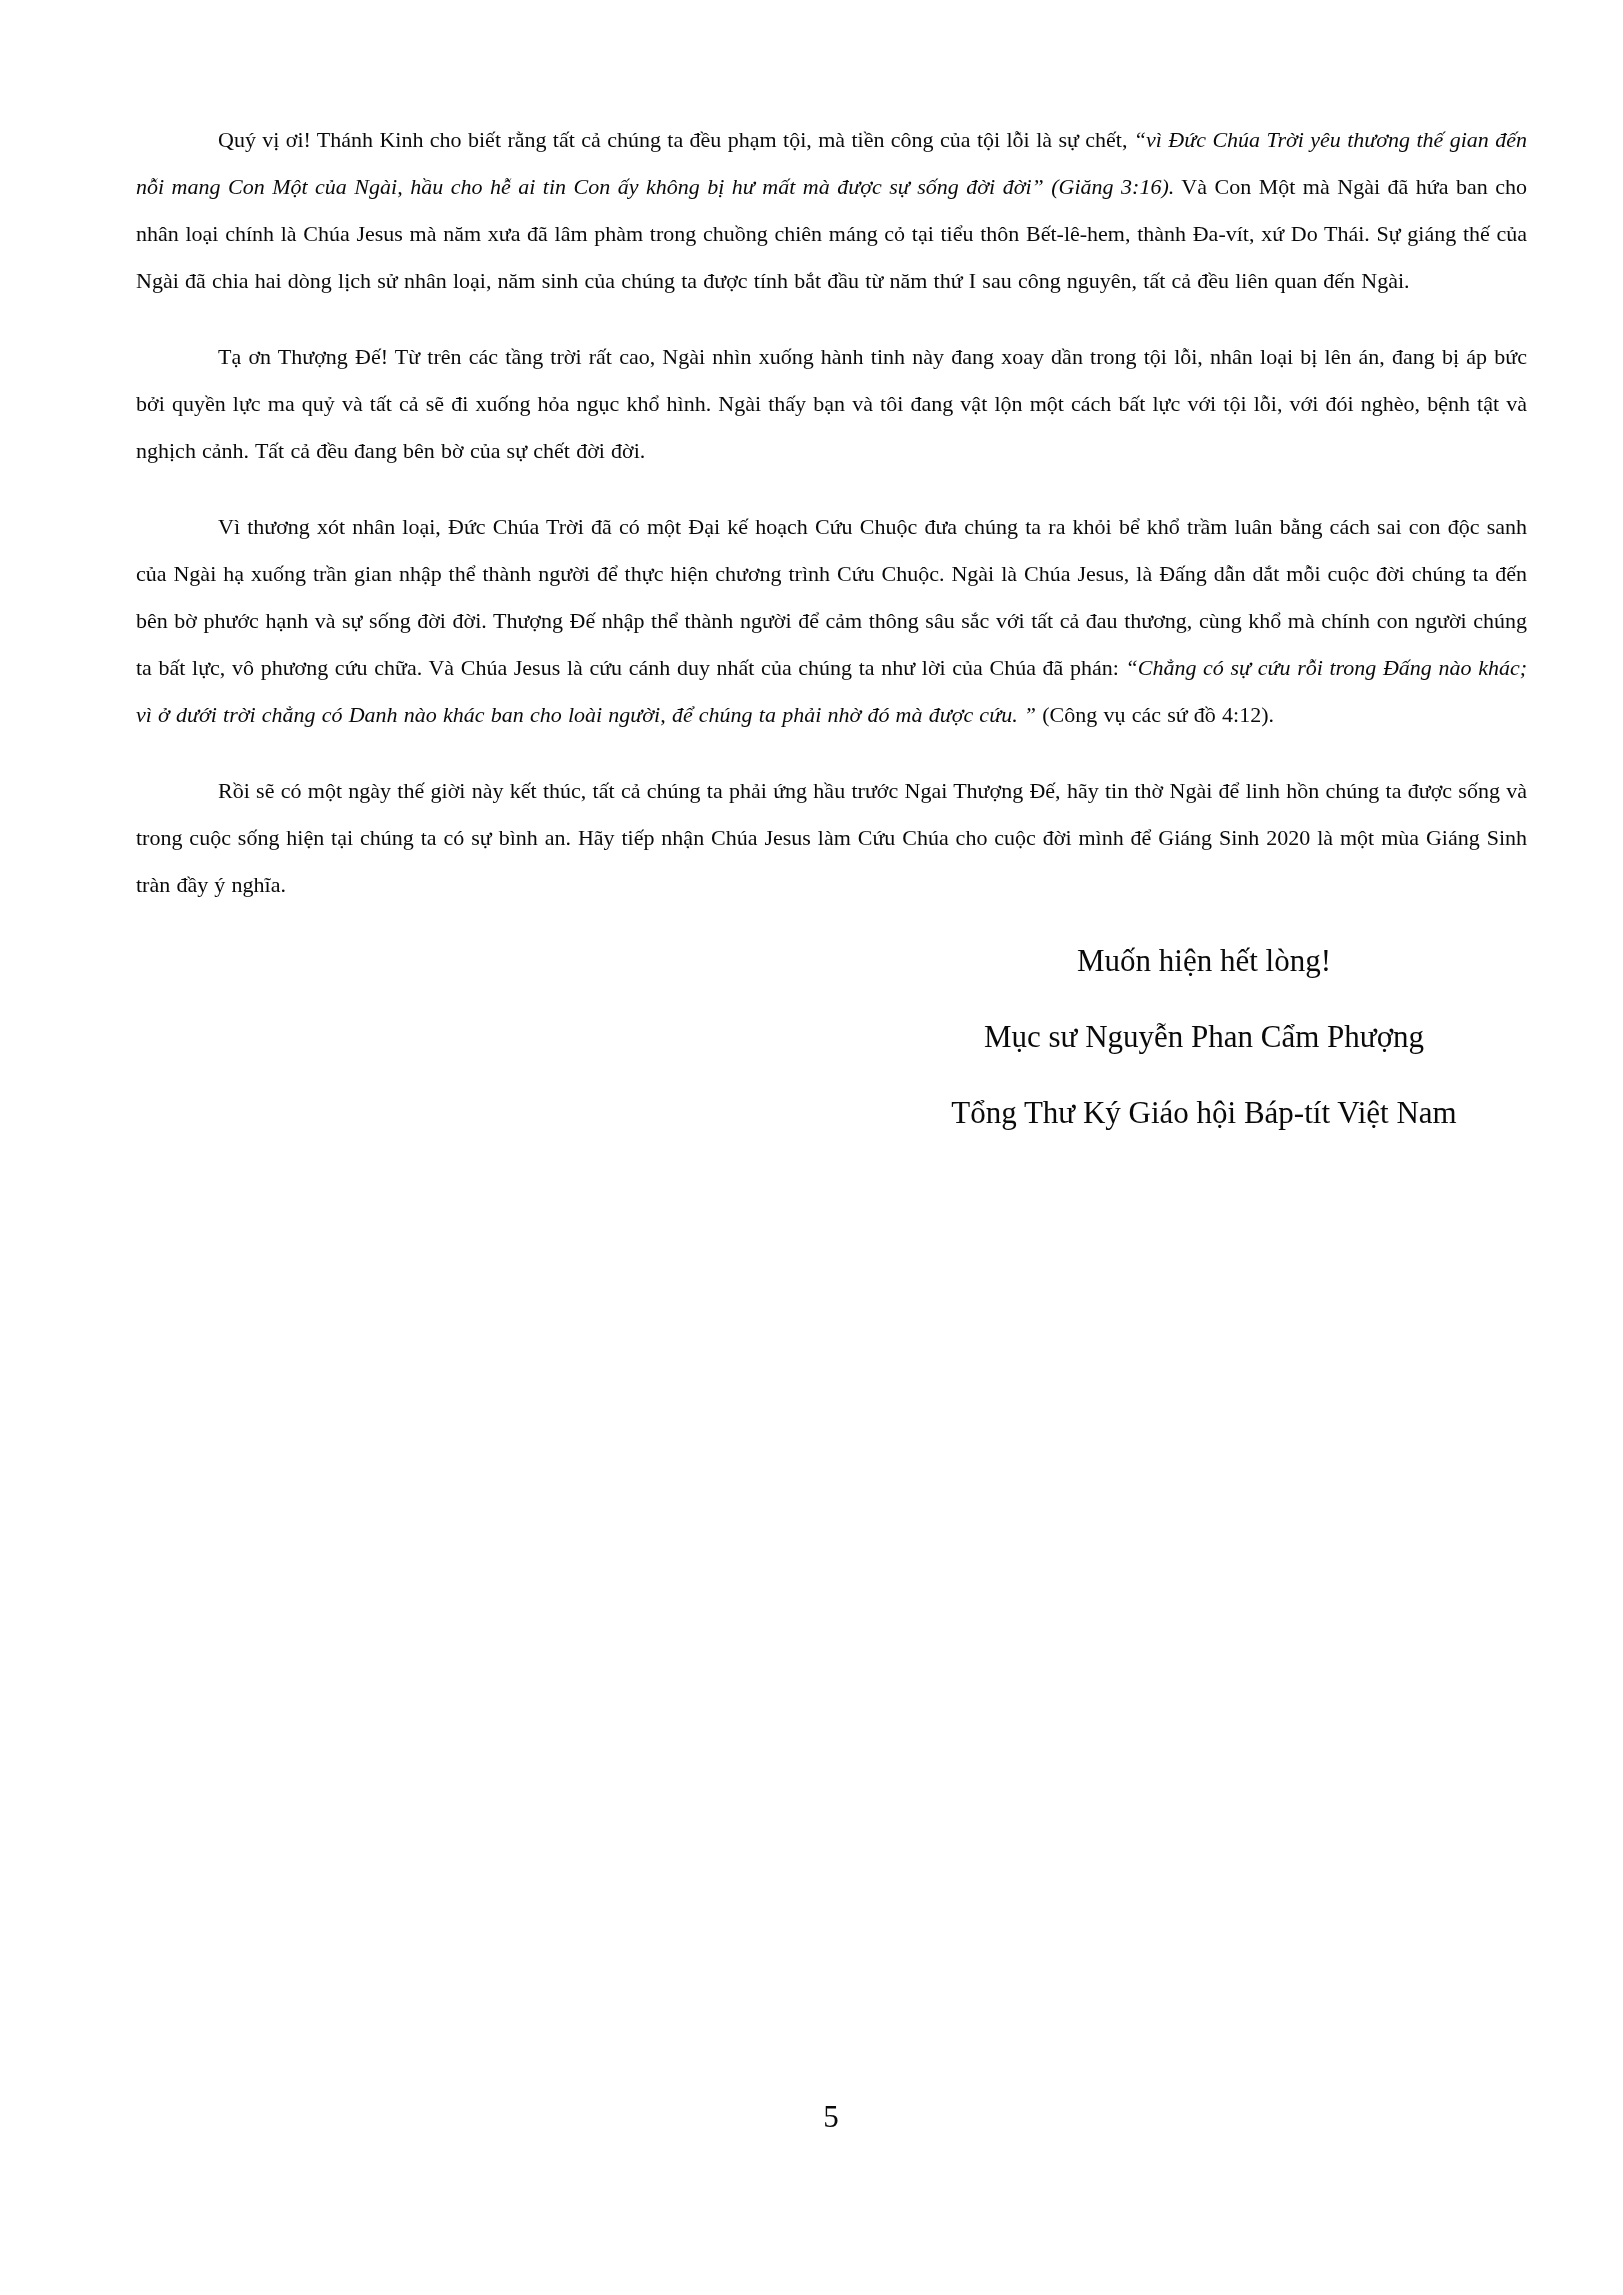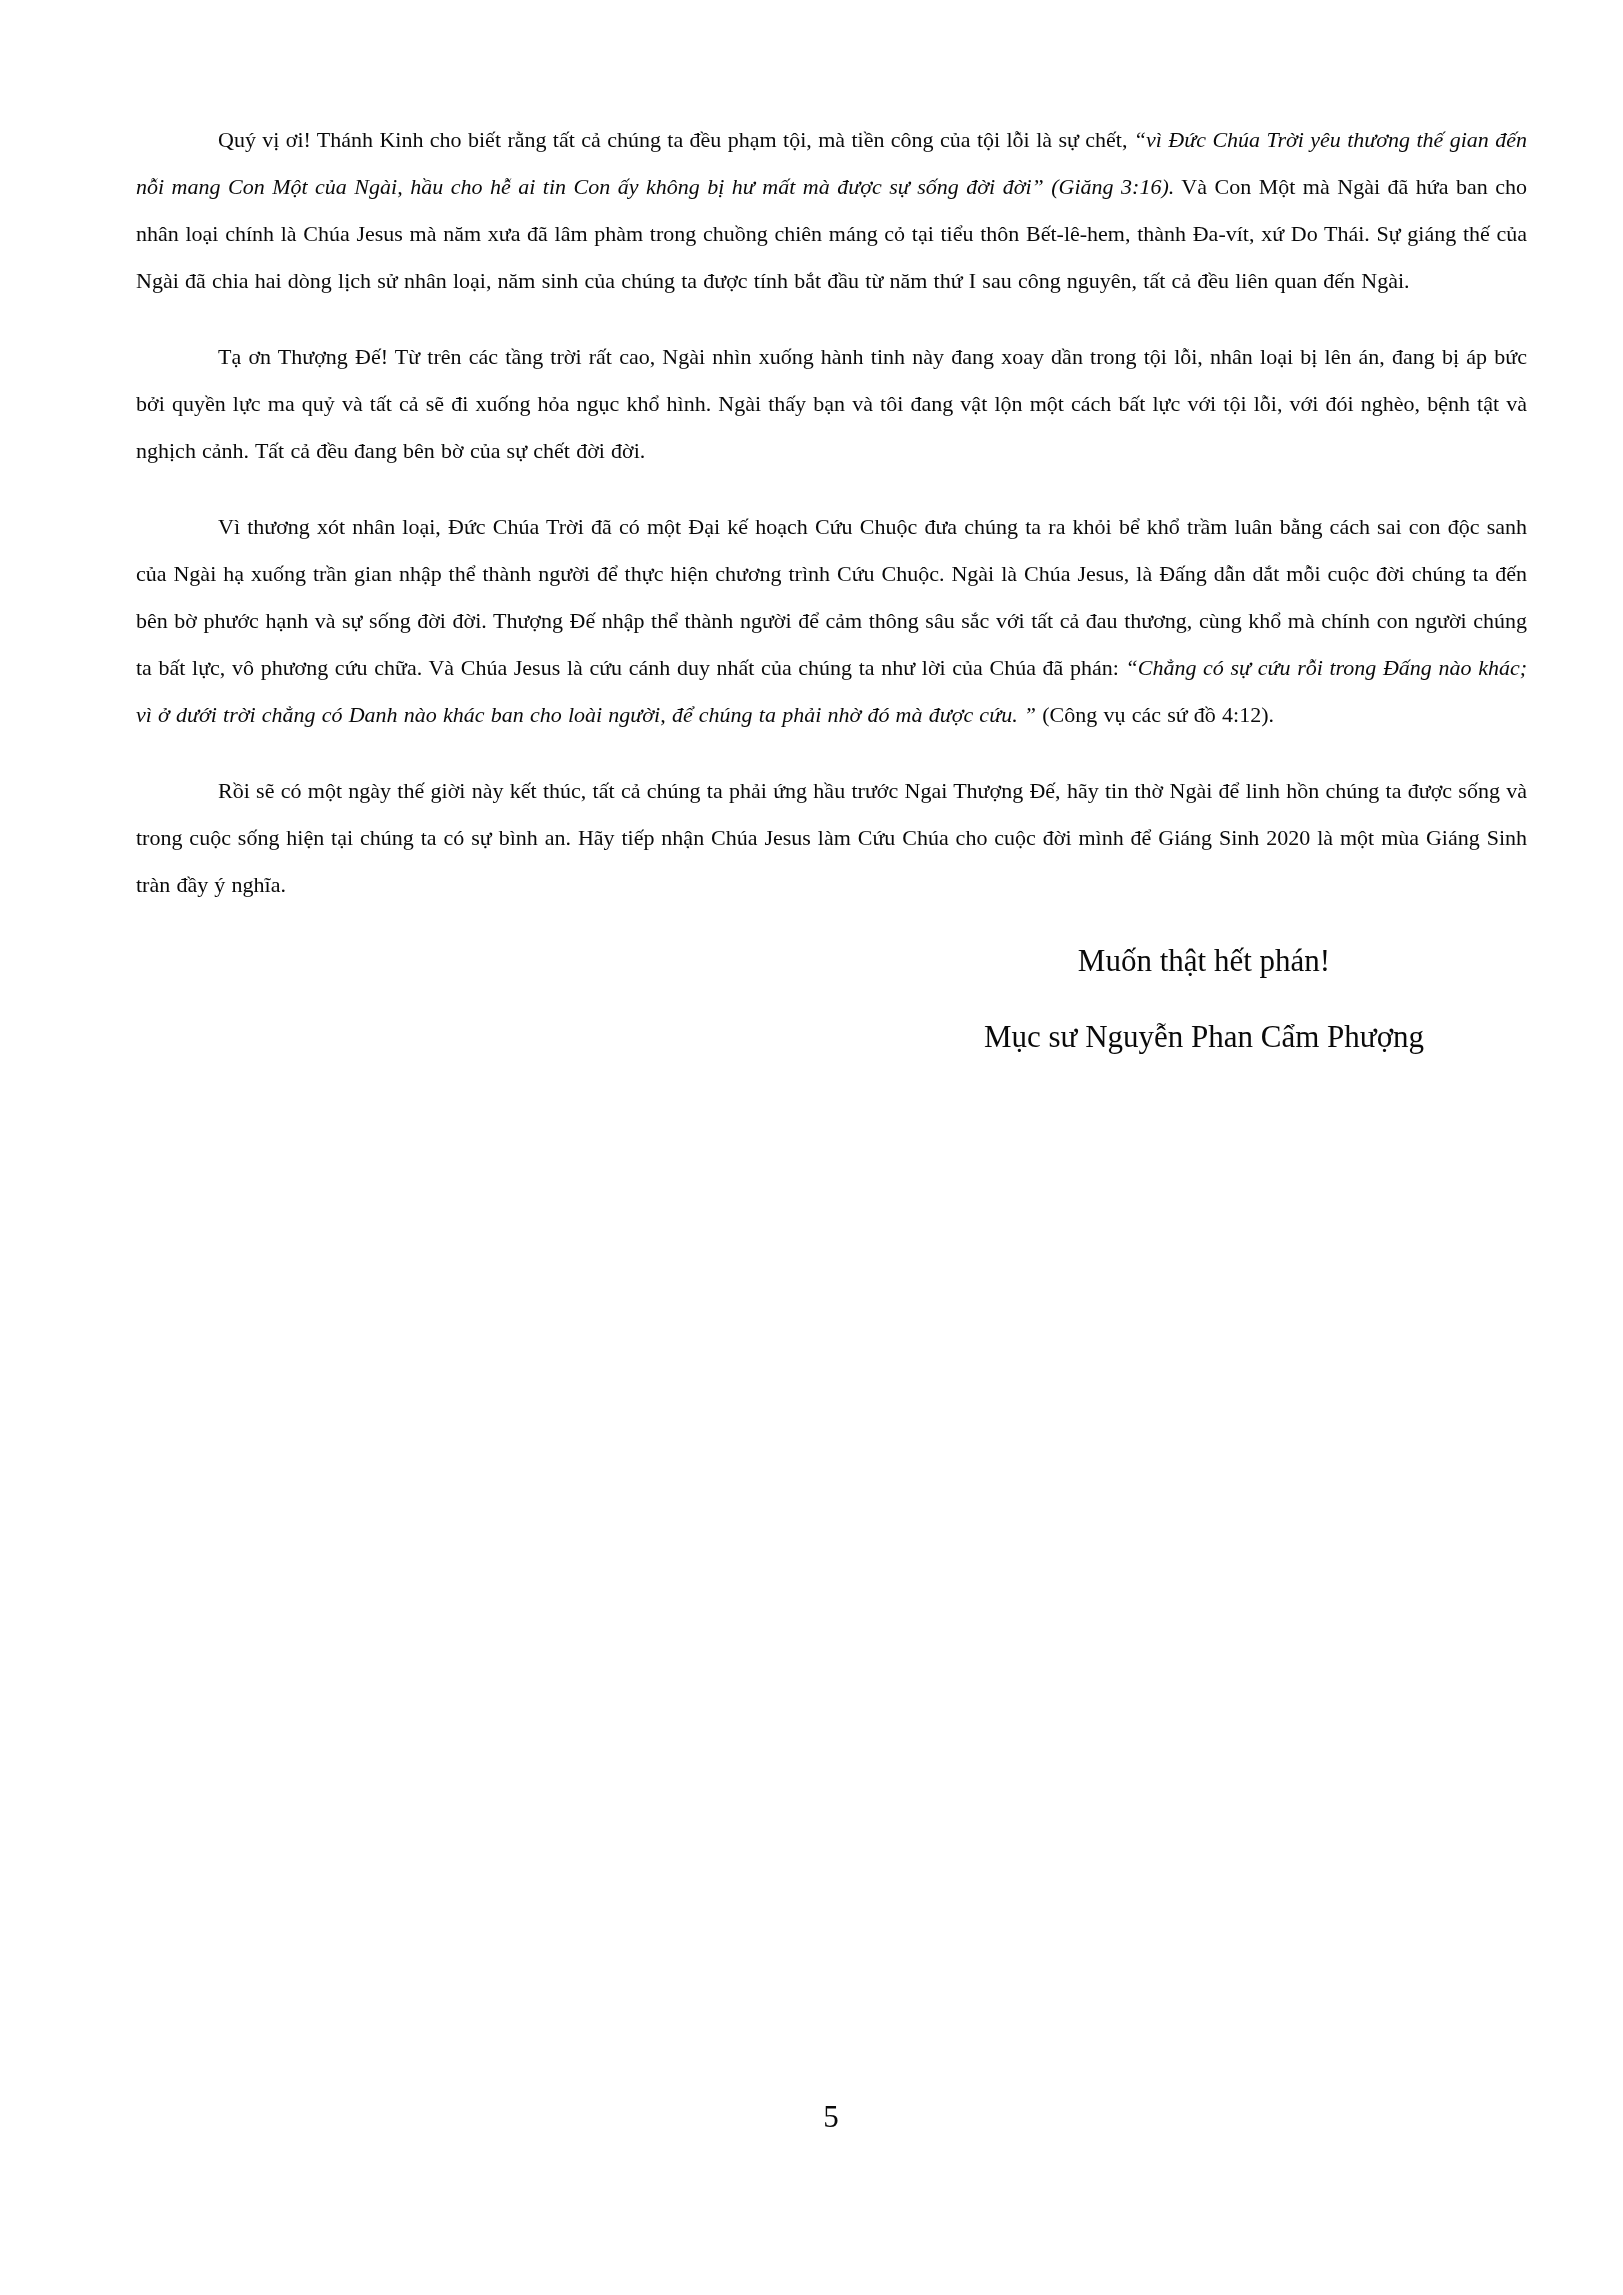--- a/index.html
+++ b/index.html
@@ -62,21 +62,22 @@
   <div class="content">
 
     <div id="body-paragraphs">
         <p class="body-paragraph"><span class="seg">Quý vị ơi! Thánh Kinh cho biết rằng tất cả chúng ta đều phạm tội, mà tiền công của tội lỗi là sự chết, </span><span class="seg italic">“vì Đức Chúa Trời yêu thương thế gian đến nỗi mang Con Một của Ngài, hầu cho hễ ai tin Con ấy không bị hư mất mà được sự sống đời đời” (Giăng 3:16).</span><span class="seg"> Và Con Một mà Ngài đã hứa ban cho nhân loại chính là Chúa Jesus mà năm xưa đã lâm phàm trong chuồng chiên máng cỏ tại tiểu thôn Bết-lê-hem, thành Đa-vít, xứ Do Thái. Sự giáng thế của Ngài đã chia hai dòng lịch sử nhân loại, năm sinh của chúng ta được tính bắt đầu từ năm thứ I sau công nguyên, tất cả đều liên quan đến Ngài.</span></p>
         <p class="body-paragraph"><span class="seg">Tạ ơn Thượng Đế! Từ trên các tầng trời rất cao, Ngài nhìn xuống hành tinh này đang xoay dần trong tội lỗi, nhân loại bị lên án, đang bị áp bức bởi quyền lực ma quỷ và tất cả sẽ đi xuống hỏa ngục khổ hình. Ngài thấy bạn và tôi đang vật lộn một cách bất lực với tội lỗi, với đói nghèo, bệnh tật và nghịch cảnh. Tất cả đều đang bên bờ của sự chết đời đời.</span></p>
         <p class="body-paragraph"><span class="seg">Vì thương xót nhân loại, Đức Chúa Trời đã có một Đại kế hoạch Cứu Chuộc đưa chúng ta ra khỏi bể khổ trầm luân bằng cách sai con độc sanh của Ngài hạ xuống trần gian nhập thể thành người để thực hiện chương trình Cứu Chuộc. Ngài là Chúa Jesus, là Đấng dẫn dắt mỗi cuộc đời chúng ta đến bên bờ phước hạnh và sự sống đời đời. Thượng Đế nhập thể thành người để cảm thông sâu sắc với tất cả đau thương, cùng khổ mà chính con người chúng ta bất lực, vô phương cứu chữa. Và Chúa Jesus là cứu cánh duy nhất của chúng ta như lời của Chúa đã phán: </span><span class="seg italic">“Chẳng có sự cứu rỗi trong Đấng nào khác; vì ở dưới trời chẳng có Danh nào khác ban cho loài người, để chúng ta phải nhờ đó mà được cứu. ”</span><span class="seg"> (Công vụ các sứ đồ 4:12).</span></p>
         <p class="body-paragraph"><span class="seg">Rồi sẽ có một ngày thế giời này kết thúc, tất cả chúng ta phải ứng hầu trước Ngai Thượng Đế, hãy tin thờ Ngài để linh hồn chúng ta được sống và trong cuộc sống hiện tại chúng ta có sự bình an. Hãy tiếp nhận Chúa Jesus làm Cứu Chúa cho cuộc đời mình để Giáng Sinh 2020 là một mùa Giáng Sinh tràn đầy ý nghĩa.</span></p>
       </div>
 
     <div class="closing">
-      <div class="closing-line">Muốn thật hết phán!</div>
+      <div class="closing-line">Muốn hiện hết lòng!</div>
       <div class="closing-line">Mục sư Nguyễn Phan Cẩm Phượng</div>
+      <div class="closing-line">Tổng Thư Ký Giáo hội Báp-tít Việt Nam</div>
     </div>
 
   </div>
 
   <div class="page-number">5</div>
 </div>
 
 
 </body></html>

